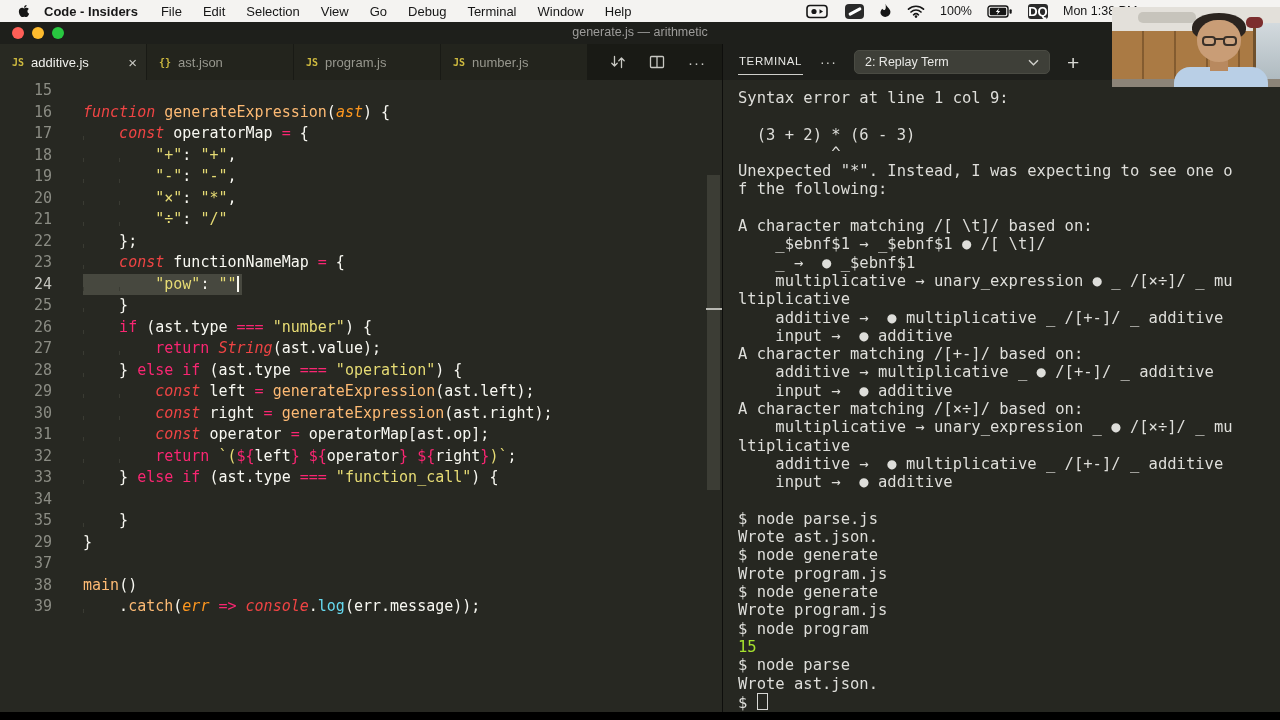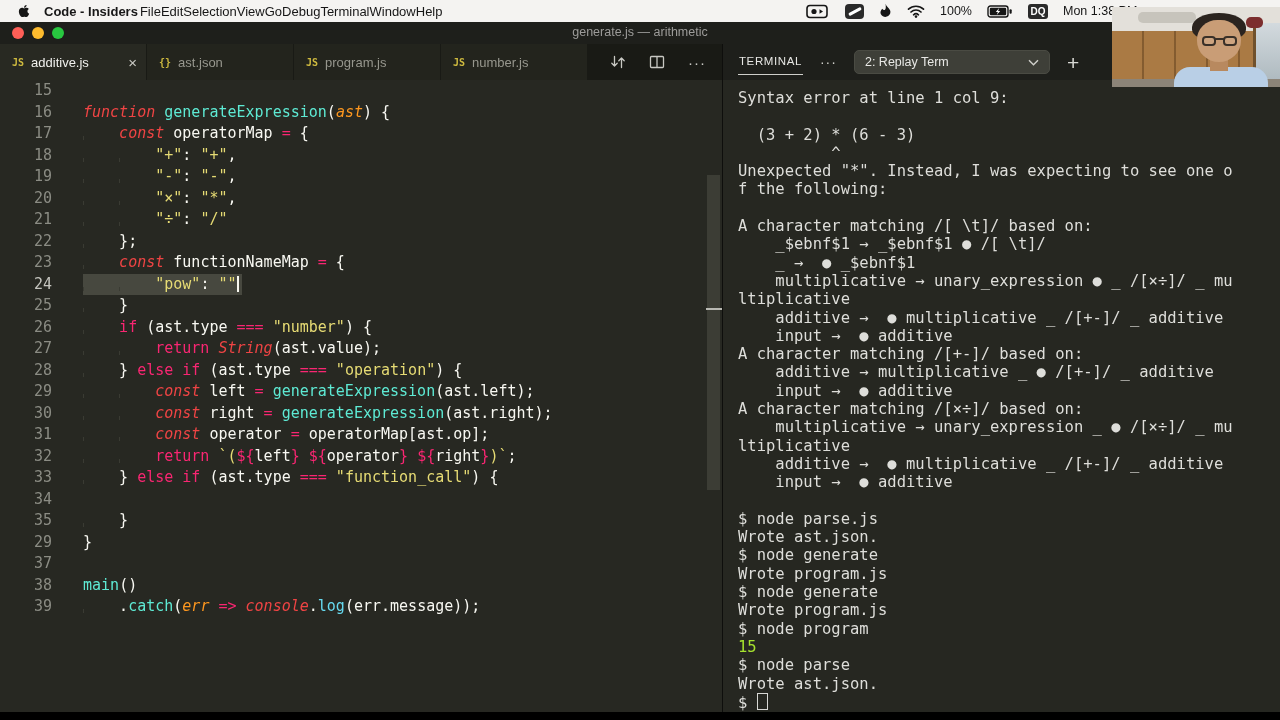--- a/index.html
+++ b/index.html
@@ -6,29 +6,29 @@
   .stage{position:relative;width:1280px;height:720px;background:#000;overflow:hidden;
          font-family:"Liberation Sans",sans-serif;-webkit-font-smoothing:antialiased;}
 
   
   .menubar{position:absolute;left:0;top:0;width:1280px;height:22px;background:#f4f3f1;
            display:flex;align-items:center;padding-left:18px;box-sizing:border-box;
            font-size:13px;color:#161616;z-index:10;}
   .apple{display:flex;align-items:center;margin-right:14px;}
   .apple svg{height:14px;display:block;fill:#161616;}
   .appname{font-weight:700;}
-  .mitems{display:flex;margin-left:2px;text-align:center;}
+  .mitems{display:flex;gap:21px;margin-left:23px;text-align:center;}
   .mitem{cursor:default;}
   .menu-right{position:absolute;left:806px;top:0;height:22px;display:flex;align-items:center;
               gap:15px;font-size:12.5px;color:#161616;}
   .mic{display:flex;align-items:center;}
   .penapp{width:19px;height:15px;border-radius:4px;background:#2a2a2a;position:relative;overflow:hidden;}
   .penapp::after{content:"";position:absolute;left:3px;top:6px;width:14px;height:3px;background:#fff;
                  border-radius:2px;transform:rotate(-28deg);}
-  .dqbadge{width:20px;height:15px;border-radius:3px;background:#2a2a2a;color:#fff;font-size:10px;
+  .dqbadge{width:20px;height:15px;border-radius:3px;background:#2a2a2a;color:#fff;font-size:13px;
            font-weight:700;display:flex;align-items:center;justify-content:center;}
 
   
   .vswindow{position:absolute;left:0;top:22px;width:1280px;height:690px;background:#1e1f1b;}
   .titlebar{position:absolute;top:0;left:0;right:0;height:22px;background:#1e1f1b;}
   .lights{position:absolute;left:12px;top:5px;display:flex;gap:8px;}
   .light{width:12px;height:12px;border-radius:50%;}
   .wtitle{position:absolute;left:0;right:0;top:3px;text-align:center;font-size:12.5px;color:#9d9c9a;}
 
   
@@ -62,21 +62,21 @@
   .row{position:relative;height:21.5px;white-space:pre;}
   .gut{position:absolute;left:0;top:0;width:52px;text-align:right;color:#8b8c84;}
   .code{position:absolute;left:83px;top:0;}
   .row.hl .code{background:#47483f;padding-right:3px;}
   .row.hl .gut{color:#c4c4be;}
   .ind{display:inline-block;width:4ch;position:relative;}
   .ind::before{content:"";position:absolute;left:0;top:-2px;bottom:-2px;border-left:1px solid #3a3b33;}
   .tk-kw{color:#f92672;}
   .tk-st{color:#ef4444;font-style:italic;}
   .tk-su{color:#66d9ef;text-align:right;}
-  .tk-fn{color:#5eead4;}
+  .tk-fn{color:#fdba74;}
   .tk-pa{color:#fd971f;font-style:italic;}
   .tk-str{color:#e6db74;}
   .tk-pl{color:#f8f8f2;}
   .cur{display:inline-block;width:2px;height:16px;background:#f8f8f0;vertical-align:-3px;}
   .bulb{position:absolute;left:88px;top:4px;width:12px;height:11px;border-radius:50%;
         background:#ffd21e;}
   .bulb::after{content:"";position:absolute;left:3.5px;bottom:-3px;width:5px;height:4px;
         background:#e3b70f;border-radius:1px;}
 
   

